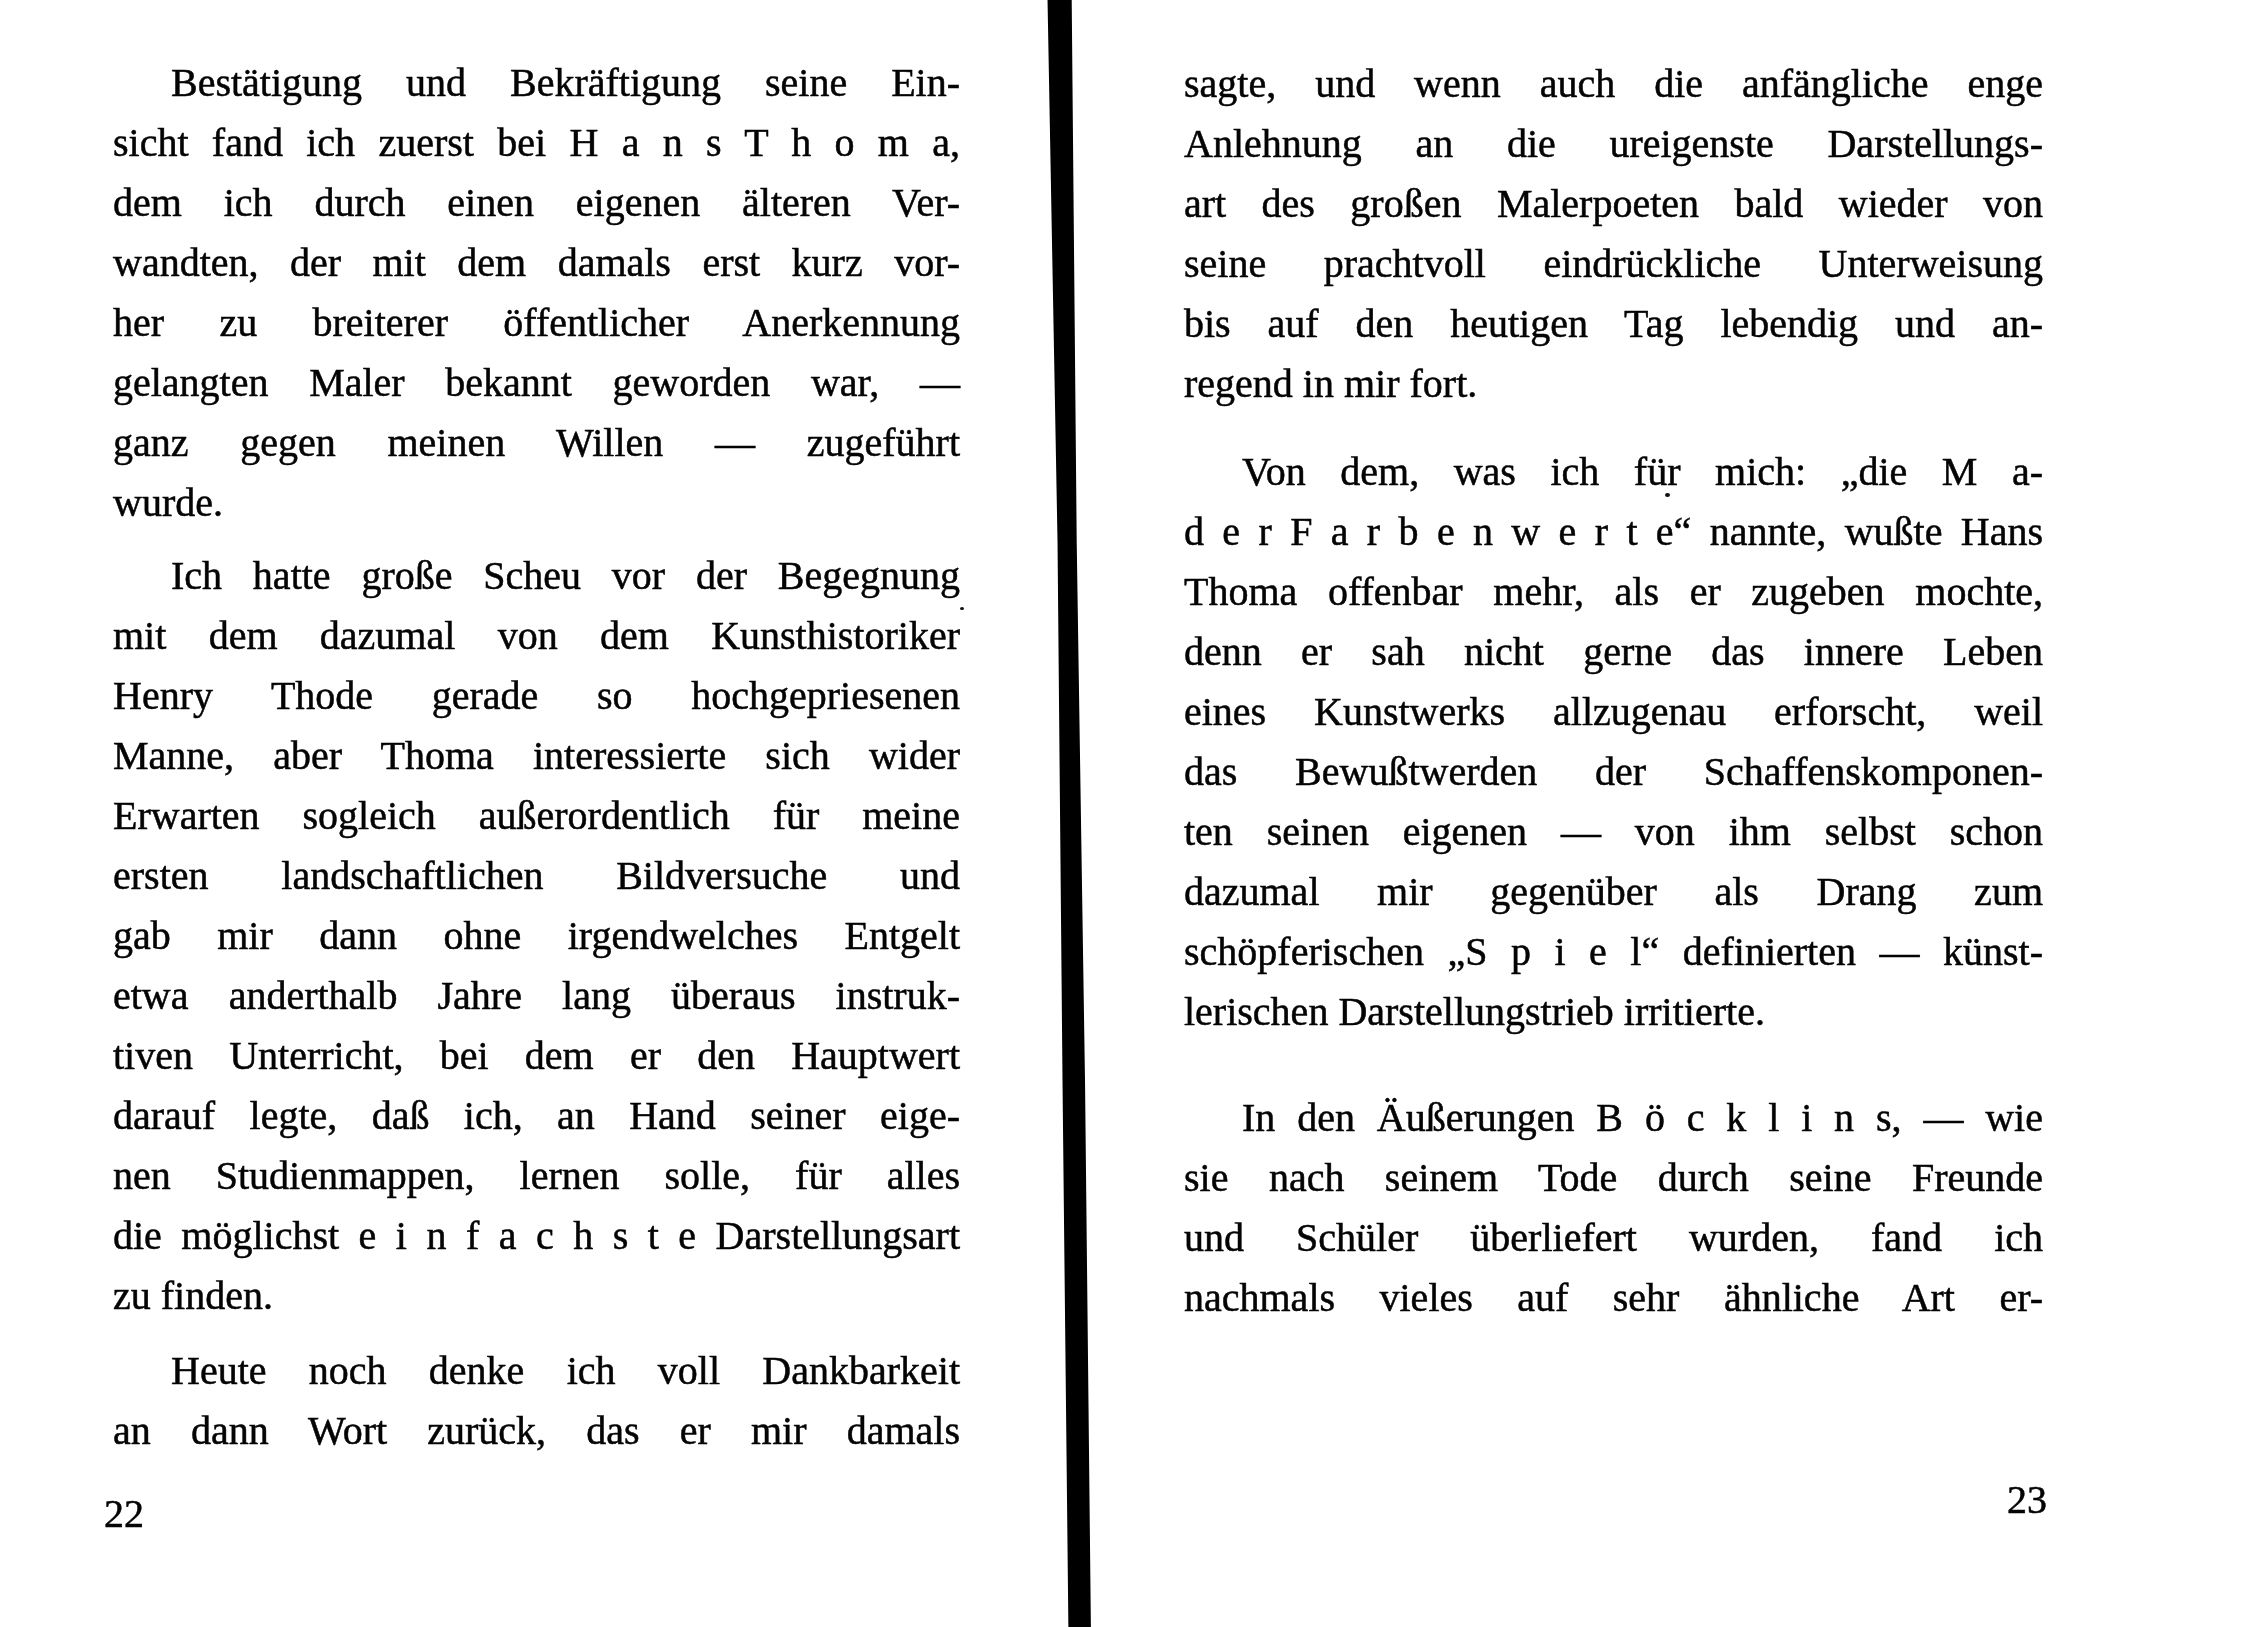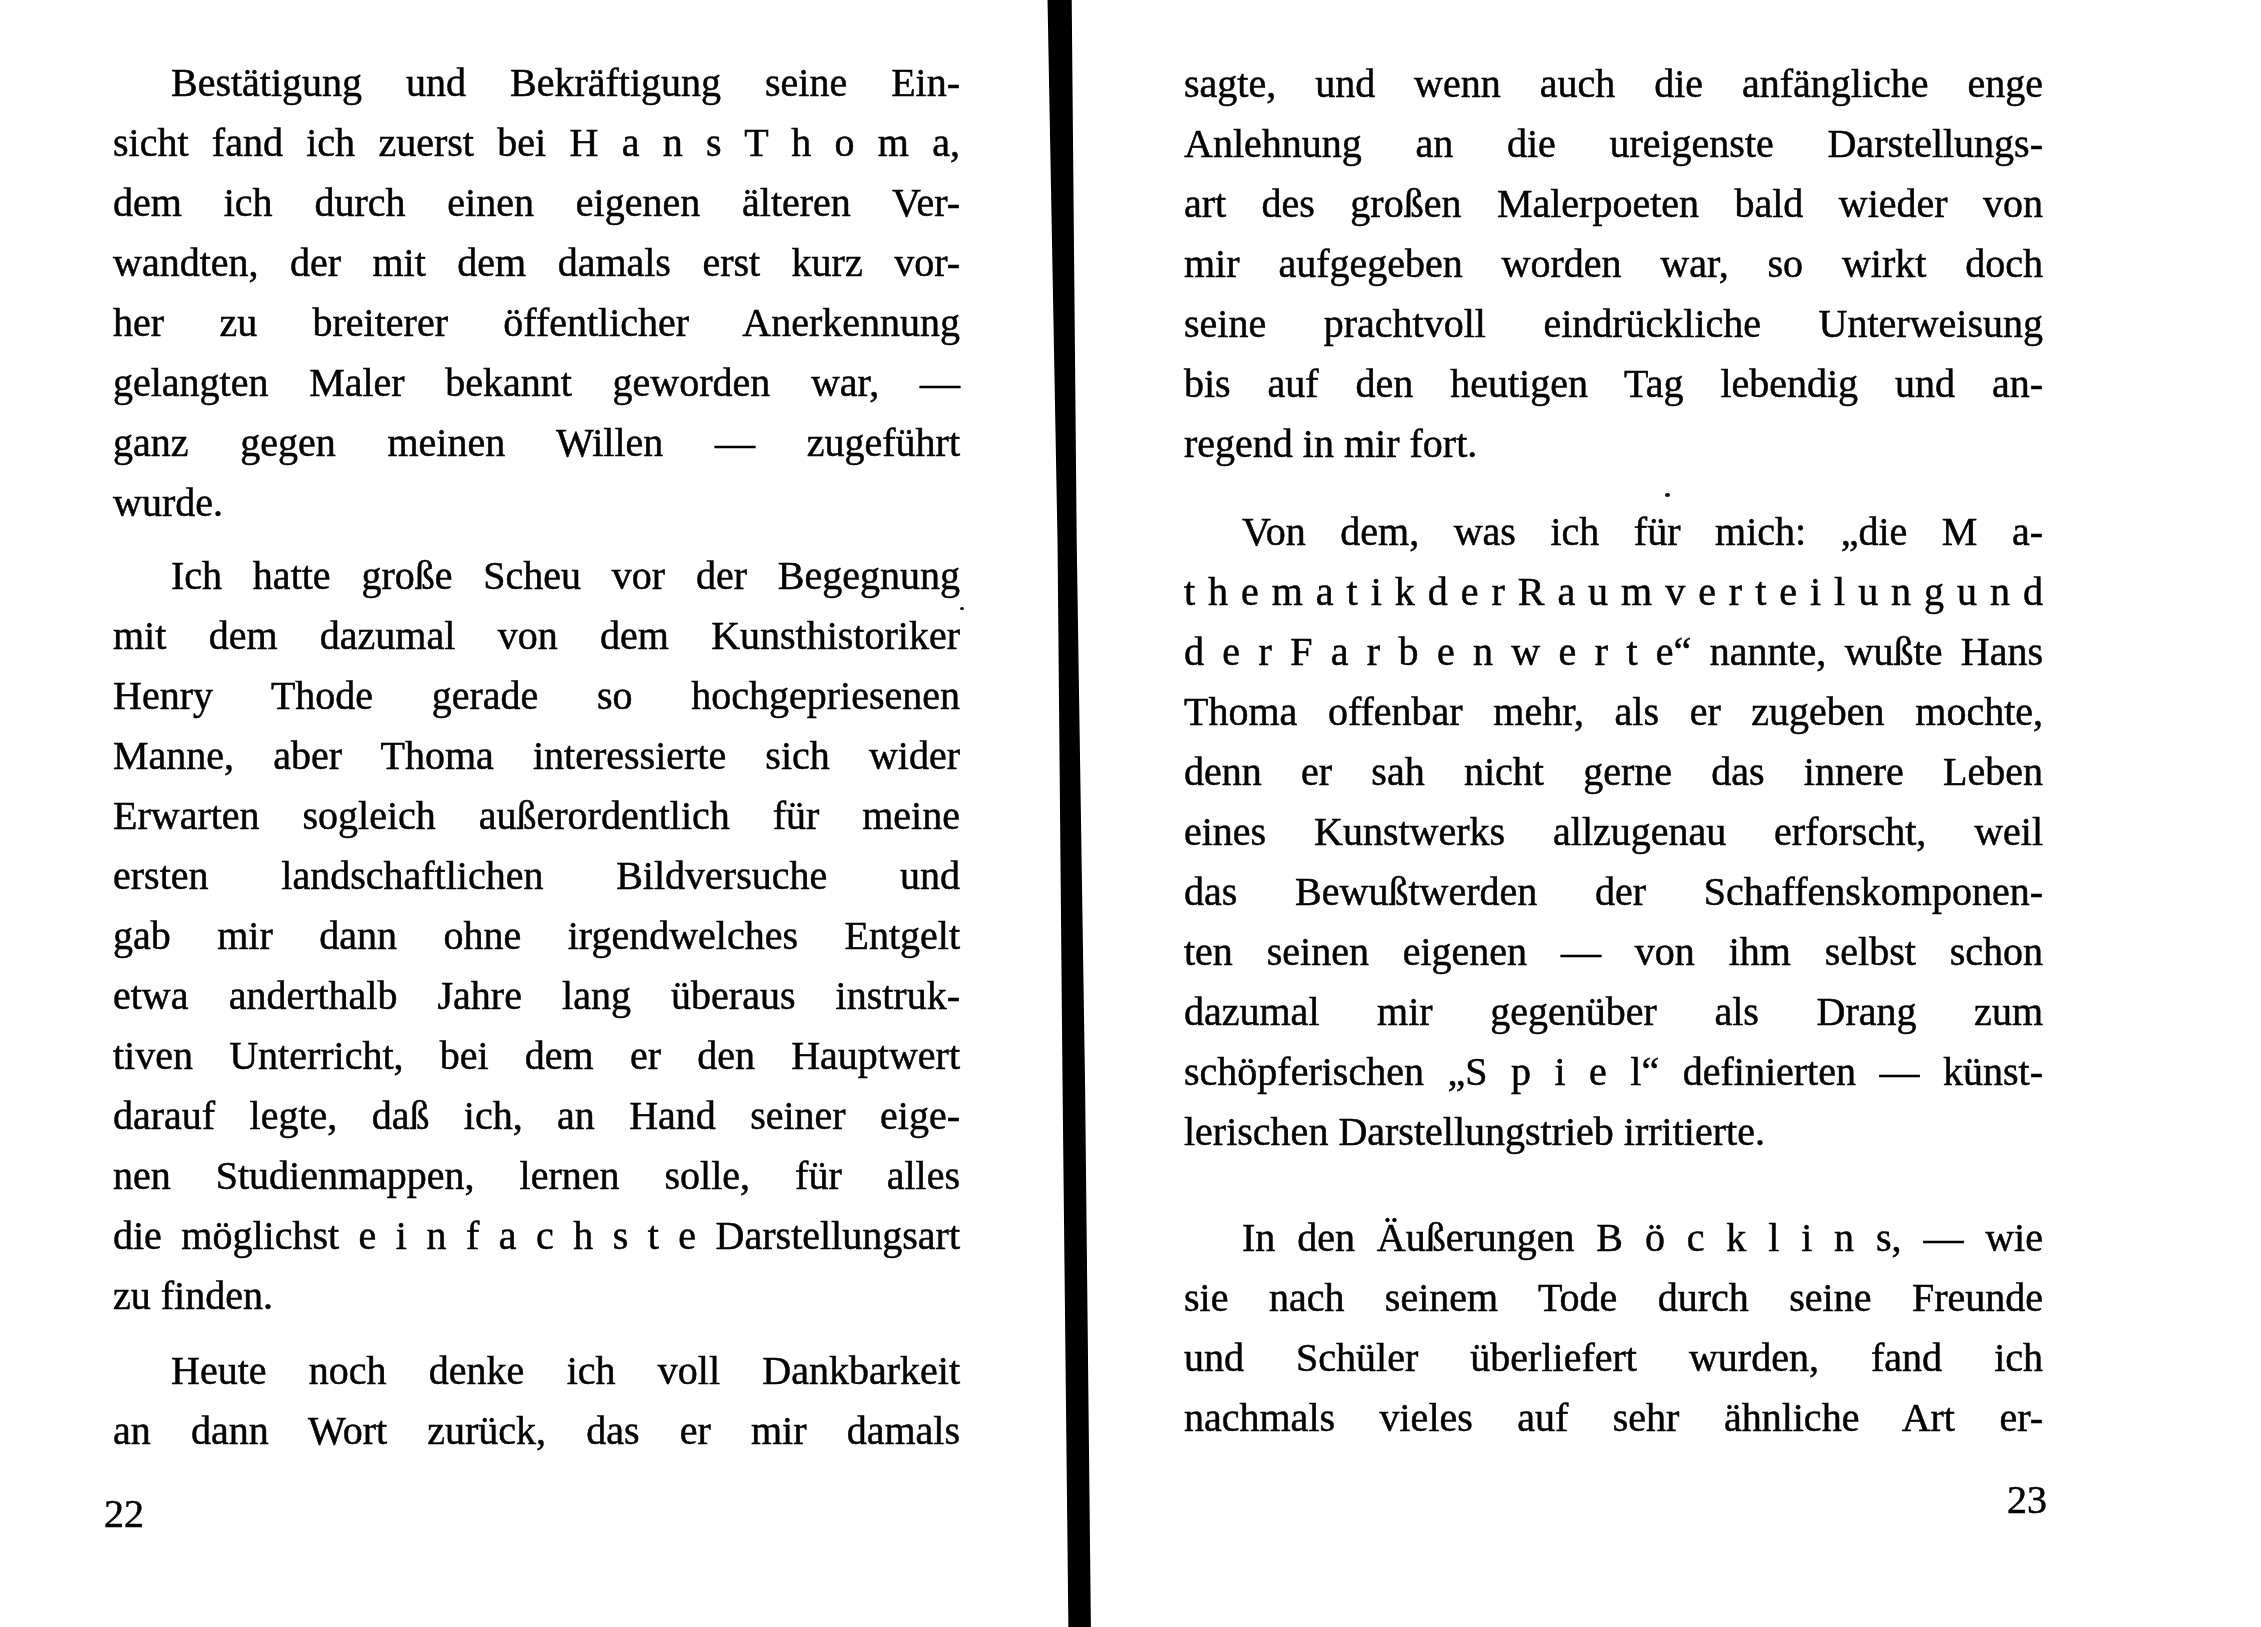--- a/index.html
+++ b/index.html
@@ -125,28 +125,26 @@
       </div>
     <div class="page-number num-left">22</div>
   </section>
 
   <section>
     <div class="text-block right-text">
         <div class="para">
           <div class="line">sagte, und wenn auch die anfängliche enge</div>
           <div class="line">Anlehnung an die ureigenste Darstellungs-</div>
           <div class="line">art des großen Malerpoeten bald wieder von</div>
-          <div class="line">mir aufgegeben worden war, so wirkt doch</div>
           <div class="line">seine prachtvoll eindrückliche Unterweisung</div>
           <div class="line">bis auf den heutigen Tag lebendig und an-</div>
           <div class="line no-justify">regend in mir fort.</div>
         </div>
         <div class="para">
           <div class="line indent">Von dem, was ich für mich: „die M a-</div>
-          <div class="line">t h e m a t i k  d e r  R a u m v e r t e i l u n g  u n d</div>
           <div class="line">d e r  F a r b e n w e r t e“ nannte, wußte Hans</div>
           <div class="line">Thoma offenbar mehr, als er zugeben mochte,</div>
           <div class="line">denn er sah nicht gerne das innere Leben</div>
           <div class="line">eines Kunstwerks allzugenau erforscht, weil</div>
           <div class="line">das Bewußtwerden der Schaffenskomponen-</div>
           <div class="line">ten seinen eigenen — von ihm selbst schon</div>
           <div class="line">dazumal mir gegenüber als Drang zum</div>
           <div class="line">schöpferischen „S p i e l“ definierten — künst-</div>
           <div class="line no-justify">lerischen Darstellungstrieb irritierte.</div>
         </div>

